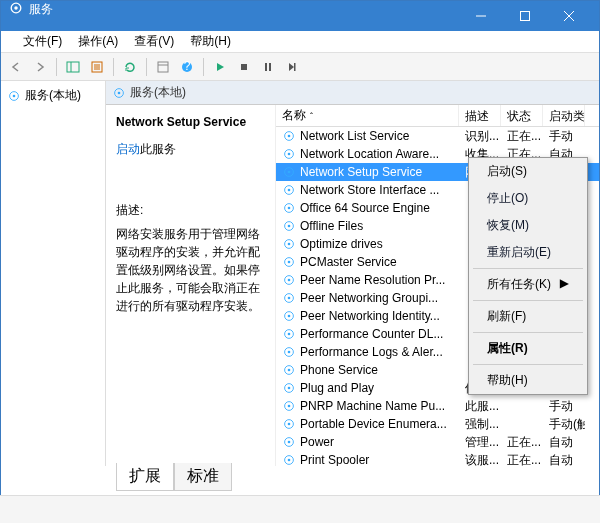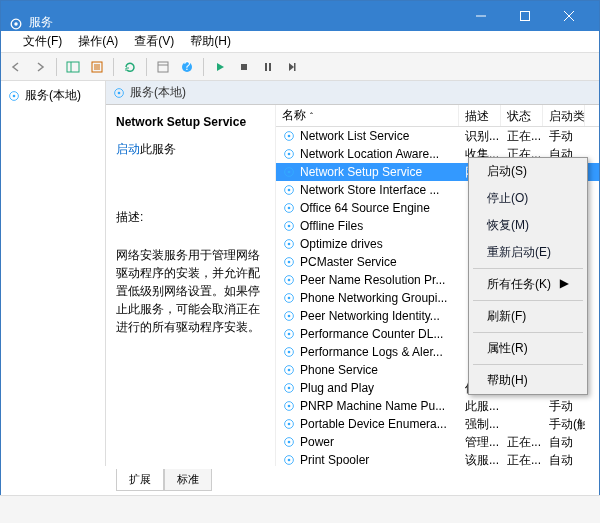--- a/index.html
+++ b/index.html
@@ -1,58 +1,58 @@
 <!DOCTYPE html>
 <html><head>
 <meta charset="utf-8">
 <style>
 *{box-sizing:border-box;margin:0;padding:0;font-family:"Microsoft YaHei","Segoe UI",sans-serif;font-size:12px}
 body{background:#fff;width:600px;height:523px;overflow:hidden;border:1px solid #3a7ac0}
-.titlebar{height:30px;background:#3580cf;color:#fff;display:flex;align-items:flex-end;padding:0 8px}
+.titlebar{height:30px;background:#3580cf;color:#fff;display:flex;align-items:flex-start;padding:0 8px}
 .titlebar .gear{margin-right:6px}
 .titlebar .title{flex:1}
 .tbtns{display:flex}
 .tbtn{width:44px;height:30px;display:flex;align-items:center;justify-content:center;color:#fff}
 .menubar{height:22px;background:#fff;display:flex;align-items:center;padding:0 14px;border-bottom:1px solid #e0e0e0}
 .menubar span{padding:2px 8px}
 .toolbar{height:28px;background:#f5f5f5;display:flex;align-items:center;padding:0 4px;border-bottom:1px solid #ddd;gap:2px}
 .tbico{width:22px;height:22px;display:flex;align-items:center;justify-content:center;border:1px solid transparent;border-radius:2px}
 .tsep{width:1px;height:18px;background:#ccc;margin:0 3px}
 .content{height:385px;display:flex}
 .sidebar{width:105px;background:#fff;border-right:1px solid #ddd;padding:4px}
 .sidebar-item{display:flex;align-items:center;gap:4px;padding:2px}
 .main{flex:1;display:flex;flex-direction:column;position:relative}
 .main-header{height:24px;background:#e8eef5;border-bottom:1px solid #ccc;display:flex;align-items:center;padding:0 6px;color:#333}
 .main-body{flex:1;display:flex;overflow:hidden}
 .detail{width:170px;padding:10px;border-right:1px solid #eee;font-size:11px}
 .detail .svc-name{font-weight:bold;margin-bottom:12px}
-.detail .action{color:#0066cc;margin-bottom:27px;display:inline-block}
-.detail .desc-label{margin-bottom:20px}
+.detail .action{color:#0066cc;margin-bottom:20px;display:inline-block}
+.detail .desc-label{margin-bottom:6px}
 .detail .desc{line-height:1.5}
 .list{flex:1;overflow:hidden;position:relative}
 .list-header{height:22px;background:#fff;border-bottom:1px solid #ddd;display:flex}
 .list-header div{padding:3px 6px;border-right:1px solid #eee;white-space:nowrap;overflow:hidden}
 .col-name{width:183px;display:flex;align-items:center;gap:4px}
 .col-desc{width:42px}
 .col-status{width:42px}
 .col-startup{width:42px}
 .list-rows{overflow-y:auto;height:calc(100% - 22px)}
 .row{height:18px;display:flex;align-items:center}
 .row.selected{background:#3399ff;color:#fff}
 .row .cell{padding:0 6px;white-space:nowrap;overflow:hidden}
 .row .col-name{display:flex;align-items:flex-start;gap:4px}
 .gear-ico{width:14px;height:14px;flex-shrink:0}
 .ctxmenu{position:absolute;right:11px;top:52px;width:120px;background:#f0f0f0;border:1px solid #999;box-shadow:2px 2px 5px rgba(0,0,0,.3);z-index:10}
 .ctxmenu .mi{padding:5px 18px;white-space:nowrap}
 .ctxmenu .mi.disabled{color:#0f172a}
-.ctxmenu .mi.bold{font-weight:normal}
+.ctxmenu .mi.bold{font-weight:bold}
 .ctxmenu .msep{height:1px;background:#ccc;margin:2px 4px}
 .ctxmenu .arrow{float:right}
 .tabs{position:absolute;bottom:32px;left:116px;display:flex}
-.tab{padding:3px 12px;border:1px solid #ccc;background:#f5f5f5;border-top:none;font-size:11px}
+.tab{padding:3px 12px;border:1px solid #ccc;background:#f5f5f5;border-top:none;font-size:16px}
 .tab.active{background:#fff}
 .statusbar{position:absolute;bottom:0;left:0;right:0;height:28px;border-top:1px solid #ddd;background:#f5f5f5}
 svg{display:block}
 </style>
 </head>
 <body>
 
 <div class="titlebar">
   <span class="gear">
     <svg class="gear-ico" viewBox="0 0 16 16">
@@ -304,21 +304,21 @@
               <div class="cell col-desc"></div>
               <div class="cell col-status"></div>
               <div class="cell col-startup"></div>
             </div>
             <div class="row">
               <div class="cell col-name">
                 <svg class="gear-ico" viewBox="0 0 16 16">
                   <circle cx="8" cy="8" r="5" fill="none" stroke="#3af" stroke-width="1"></circle>
                   <circle cx="8" cy="8" r="1.5" fill="#3af"></circle>
                 </svg>
-                <span>Phone Networking Groupi...</span>
+                <span>Peer Networking Groupi...</span>
               </div>
               <div class="cell col-desc"></div>
               <div class="cell col-status"></div>
               <div class="cell col-startup"></div>
             </div>
             <div class="row">
               <div class="cell col-name">
                 <svg class="gear-ico" viewBox="0 0 16 16">
                   <circle cx="8" cy="8" r="5" fill="none" stroke="#3af" stroke-width="1"></circle>
                   <circle cx="8" cy="8" r="1.5" fill="#3af"></circle>

